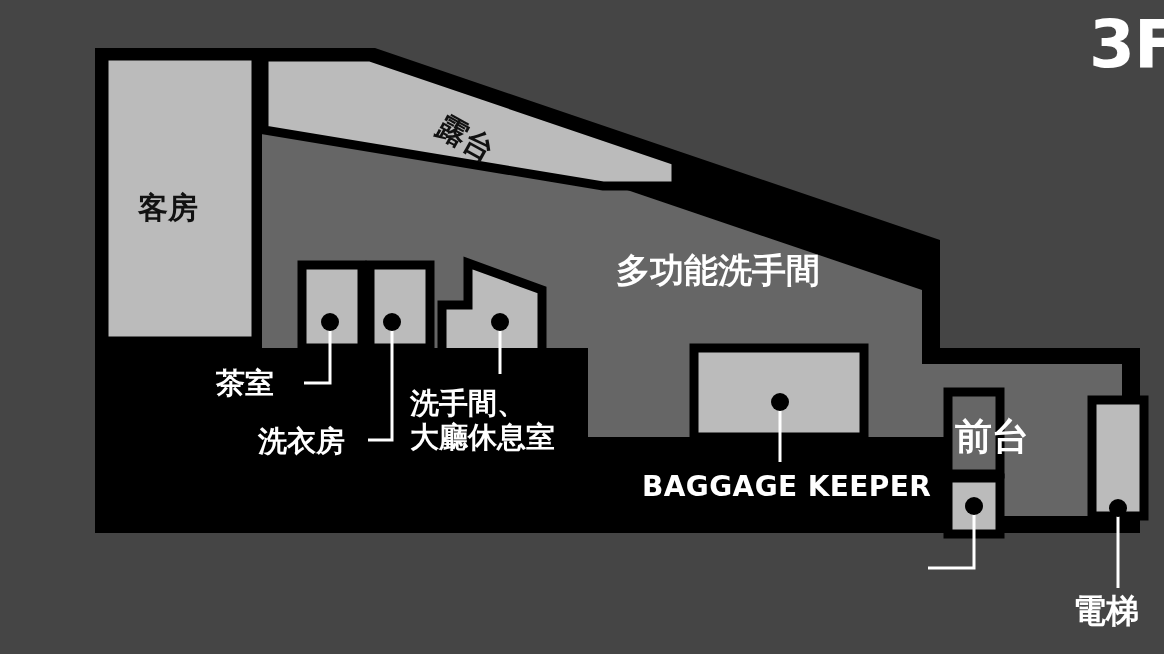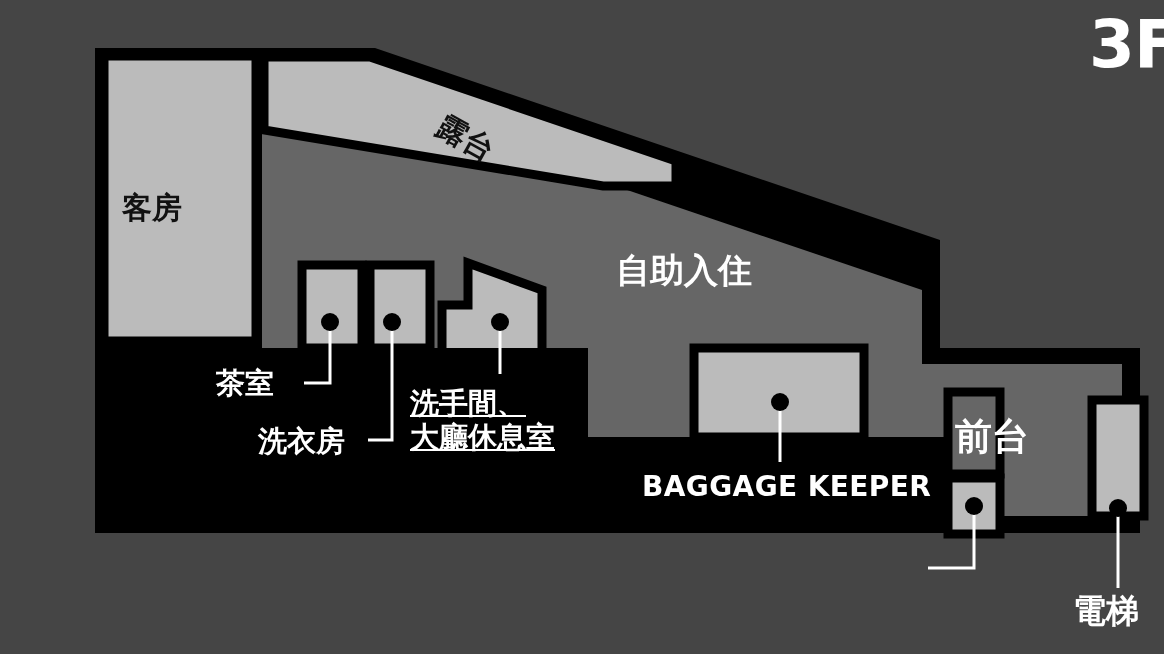--- a/index.html
+++ b/index.html
@@ -42,32 +42,32 @@
   .lbl {
     position: absolute;
     font-family: "DejaVu Sans", "Liberation Sans", sans-serif;
     font-weight: bold;
     white-space: nowrap;
     line-height: 1.18;
   }
   .lbl-dark { color: #111111; }
   .lbl-light { color: #ffffff; }
 
-  .lbl-guestroom  { left: 82px;  top: 190px; font-size: 30px; }
+  .lbl-guestroom  { left: 98px;  top: 190px; font-size: 30px; }
   .lbl-terrace    { left: 408px; top: 108px; font-size: 30px;
                     transform: rotate(29deg); transform-origin: left top; }
   .lbl-lobby      { left: 576px; top: 250px; font-size: 34px; }
   .lbl-tearoom    { left: 176px; top: 366px; font-size: 29px; }
   .lbl-laundry    { left: 218px; top: 424px; font-size: 29px; }
   .lbl-restroom   { left: 370px; top: 386px; font-size: 29px; }
   .lbl-baggage    { left: 602px; top: 470px; font-size: 28px; letter-spacing: 0.4px; }
   .lbl-frontdesk  { left: 915px; top: 415px; font-size: 37px; }
   .lbl-selfcheck  { left: 608px; top: 548px; font-size: 29px; }
   .lbl-elevator   { left: 1033px; top: 592px; font-size: 33px; }
-  .lbl-restroom span { display: block; text-decoration: underline; }
+  .lbl-restroom span { display: block; }
 </style>
 </head>
 <body>
 
 <div id="plan-root">
 
   <svg id="floorplan-svg" viewBox="0 0 1164 654">
 
     <path fill="#000000" d="M 55,48
              L 335,48
@@ -155,21 +155,21 @@
       <circle cx="1078" cy="508" r="9"></circle>
     </g>
   </svg>
 
   <div class="floor-badge">3F</div>
 
   <div class="lbl lbl-dark lbl-guestroom">客房</div>
 
   <div class="lbl lbl-dark lbl-terrace">露台</div>
 
-  <div class="lbl lbl-light lbl-lobby">自助入住</div>
+  <div class="lbl lbl-light lbl-lobby">多功能洗手間</div>
 
   <div class="lbl lbl-light lbl-frontdesk">前台</div>
 
   <div class="lbl lbl-light lbl-tearoom">茶室</div>
 
   <div class="lbl lbl-light lbl-laundry">洗衣房</div>
 
   <div class="lbl lbl-light lbl-restroom">
     <span>洗手間、</span>
     <span>大廳休息室</span>

